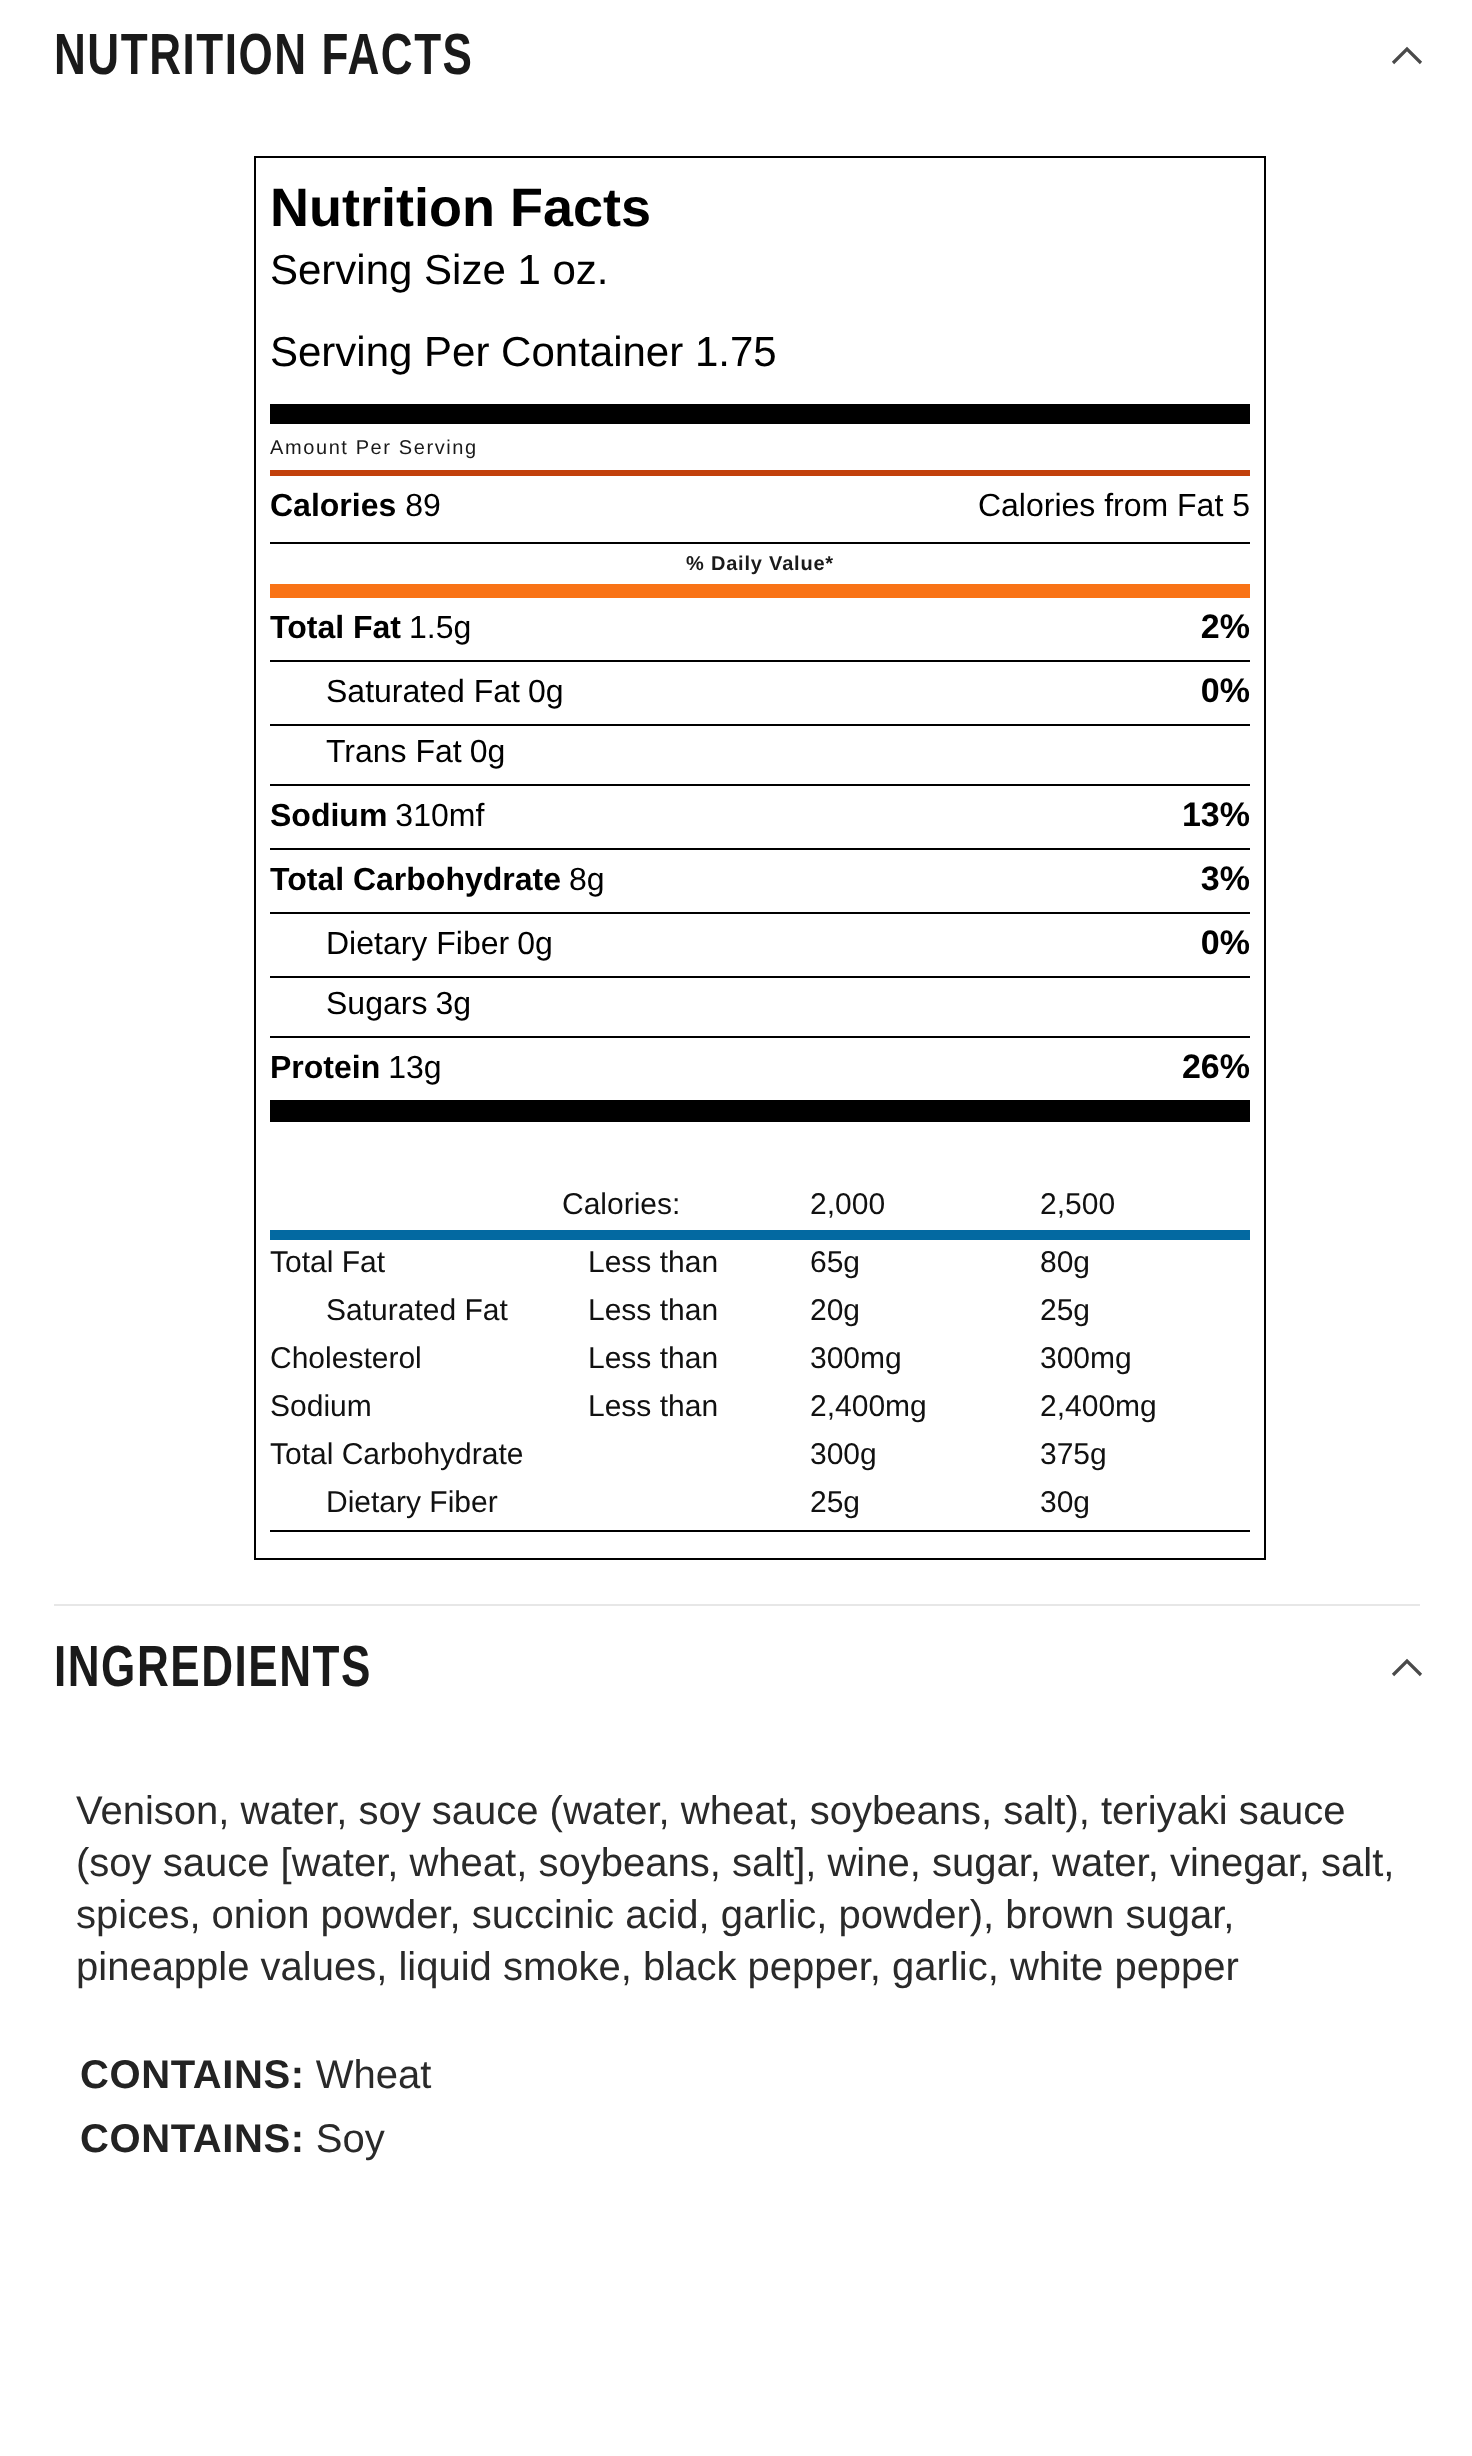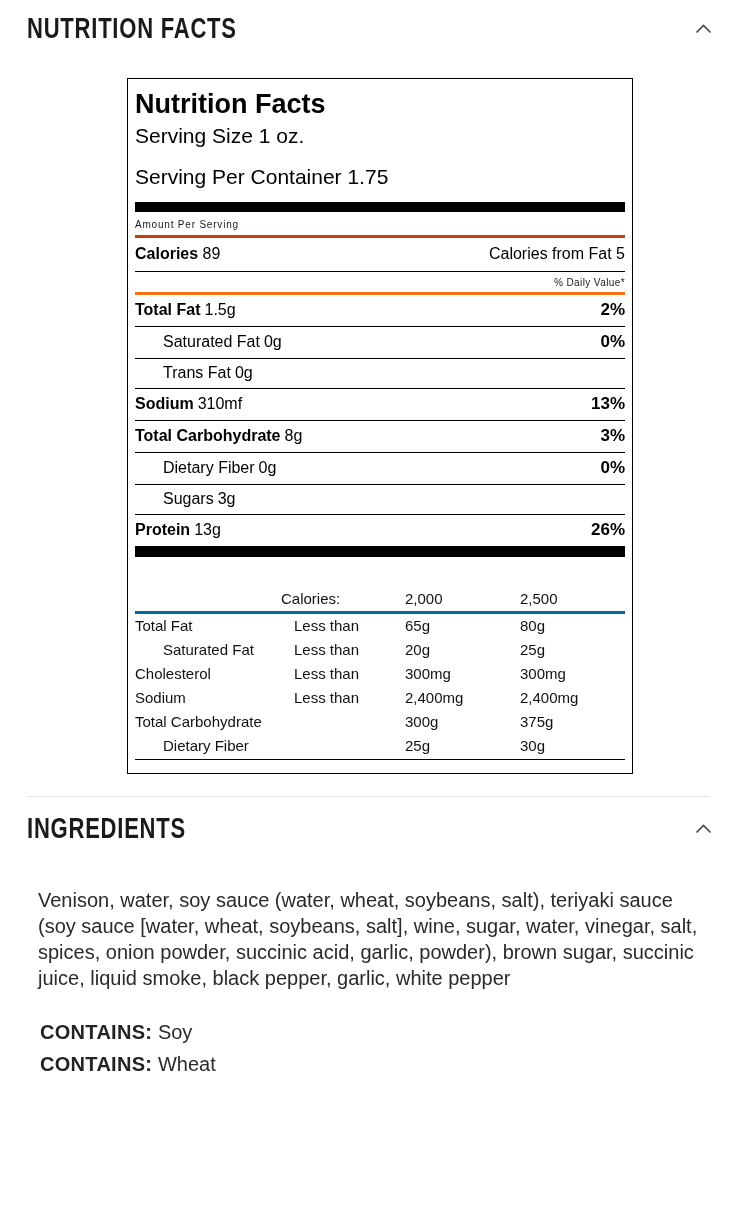--- a/index.html
+++ b/index.html
@@ -61,26 +61,26 @@
   .nf-calrow {
     display: flex;
     justify-content: space-between;
     align-items: baseline;
     font-size: 16px;
     padding: 7px 0 8px 0;
     border-bottom: 1px solid #000;
   }
   .nf-calrow .b { font-weight: 700; }
   .nf-dvhead {
-    text-align: right;
+    text-align: center;
     font-size: 10px;
-    font-weight: 400;
+    font-weight: 700;
     letter-spacing: 0.4px;
     padding: 5px 0 4px 0;
-    border-bottom: 3px solid #f97316;
+    border-bottom: 7px solid #f97316;
     color: #1a1a1a;
   }
   .nf-row {
     display: flex;
     justify-content: space-between;
     align-items: baseline;
     font-size: 16px;
     padding: 5px 0 6px 0;
     border-bottom: 1px solid #000;
   }
@@ -94,21 +94,21 @@
     line-height: 24px;
     margin-top: 22px;
     color: #111;
   }
   .rt { margin-top: 30px; font-size: 15px; color: #111; }
   .rt-row {
     display: grid;
     grid-template-columns: 159px 111px 115px 1fr;
     line-height: 24px;
   }
-  .rt-head { border-bottom: 3px solid #0369a1; }
+  .rt-head { border-bottom: 5px solid #0369a1; }
   .rt-head .rt-c2 { margin-left: -13px; }
   .rt-row.indent .rt-c1 { padding-left: 28px; }
   .rt-bottom { border-top: 1px solid #000; margin-top: 1px; }
 
   
   .ing-section .acc-header { padding-top: 16px; }
   .ing-text {
     width: 668px;
     margin: 44px 0 0 38px;
     font-size: 20px;
@@ -238,19 +238,19 @@
 <section class="ing-section">
   <div class="acc-header">
     <h2 class="acc-title">INGREDIENTS</h2>
     <span class="chev">
       <svg width="17" height="10" viewBox="0 0 17 10">
           <polyline points="1.5,8.5 8.5,1.5 15.5,8.5" fill="none" stroke="#4a4a4a" stroke-width="1.6"></polyline>
         </svg>
     </span>
   </div>
 
-  <p class="ing-text">Venison, water, soy sauce (water, wheat, soybeans, salt), teriyaki sauce (soy sauce [water, wheat, soybeans, salt], wine, sugar, water, vinegar, salt, spices, onion powder, succinic acid, garlic, powder), brown sugar, succinic juice, liquid smoke, black pepper, garlic, white pepper</p>
+  <p class="ing-text">Venison, water, soy sauce (water, wheat, soybeans, salt), teriyaki sauce (soy sauce [water, wheat, soybeans, salt], wine, sugar, water, vinegar, salt, spices, onion powder, succinic acid, garlic, powder), brown sugar, pineapple values, liquid smoke, black pepper, garlic, white pepper</p>
 
   <div class="contains-block">
+    <p class="contains-line"><span class="cb">CONTAINS:</span> <span>Wheat</span></p>
     <p class="contains-line"><span class="cb">CONTAINS:</span> <span>Soy</span></p>
-    <p class="contains-line"><span class="cb">CONTAINS:</span> <span>Wheat</span></p>
   </div>
 </section>
 
 </body></html>

